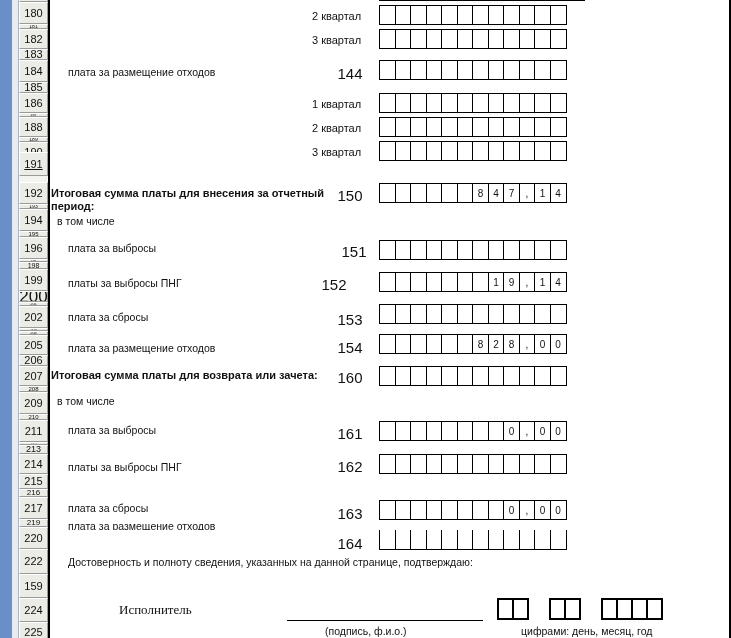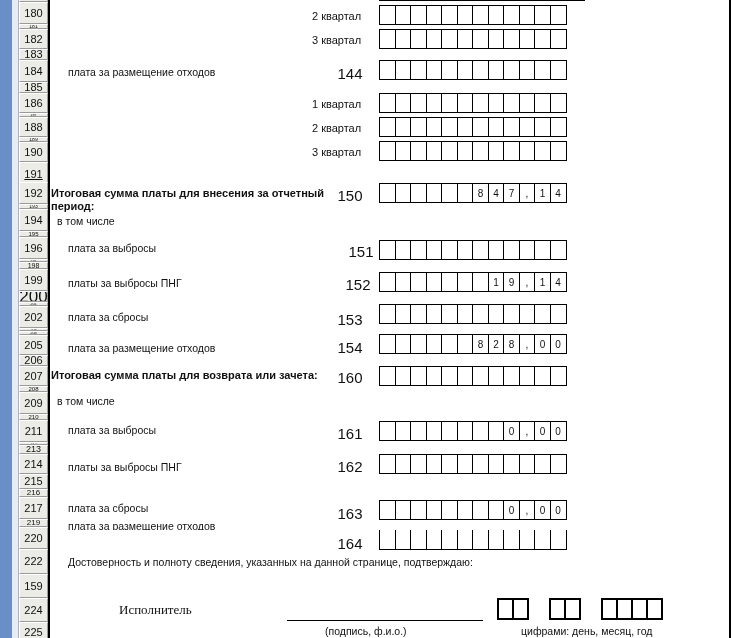--- a/index.html
+++ b/index.html
@@ -39,21 +39,21 @@
     <div class="rh" style="top: 24px; height: 5px; font-size: 5px;">181</div>
     <div class="rh" style="top: 29px; height: 20px;">182</div>
     <div class="rh" style="top: 49px; height: 11px; font-size: 11px;">183</div>
     <div class="rh" style="top: 60px; height: 22px;">184</div>
     <div class="rh" style="top: 82px; height: 11px; font-size: 11px;">185</div>
     <div class="rh" style="top: 93px; height: 20px;">186</div>
     <div class="rh" style="top: 113px; height: 4px; font-size: 4px;">187</div>
     <div class="rh" style="top: 117px; height: 20px;">188</div>
     <div class="rh" style="top: 137px; height: 5px; font-size: 5px;">189</div>
     <div class="rh" style="top: 142px; height: 20px;">190</div>
-    <div class="rh" style="top: 162px; height: 24px; text-decoration: underline;">191</div>
+    <div class="rh" style="top: 152px; height: 24px; text-decoration: underline;">191</div>
     <div class="rh" style="top: 182px; height: 22px;">192</div>
     <div class="rh" style="top: 204px; height: 5px; font-size: 5px;">193</div>
     <div class="rh" style="top: 209px; height: 22px;">194</div>
     <div class="rh" style="top: 231px; height: 6px; font-size: 6px;">195</div>
     <div class="rh" style="top: 237px; height: 22px;">196</div>
     <div class="rh" style="top: 259px; height: 3px; font-size: 4px;">197</div>
     <div class="rh" style="top: 262px; height: 7px; font-size: 7px;">198</div>
     <div class="rh" style="top: 269px; height: 22px;">199</div>
     <div class="rh" style="top: 291px; height: 11px; font-size: 17px;">200</div>
     <div class="rh" style="top: 302px; height: 4px; font-size: 4px;">201</div>
@@ -90,23 +90,23 @@
 <div class="code" style="left:335px;top:65px;">144</div>
 <div class="lbl" style="left:312px;top:98px;">1 квартал</div>
 <div class="lbl" style="left:312px;top:122px;">2 квартал</div>
 <div class="lbl" style="left:312px;top:146px;">3 квартал</div>
 
 <div class="lbl bold" style="left:51px;top:187px;">Итоговая сумма платы для внесения за отчетный</div>
 <div class="lbl bold" style="left:51px;top:200px;">период:</div>
 <div class="code" style="left:335px;top:187px;">150</div>
 <div class="lbl small" style="left:57px;top:215px;">в том числе</div>
 <div class="lbl small" style="left:68px;top:242px;">плата за выбросы</div>
-<div class="code" style="left:346px;top:243px;">151</div>
+<div class="code" style="left:339px;top:243px;">151</div>
 <div class="lbl small" style="left:68px;top:277px;">платы за выбросы ПНГ</div>
-<div class="code" style="left:343px;top:276px;text-align:center;">152</div>
+<div class="code" style="left:319px;top:276px;text-align:center;">152</div>
 <div class="lbl small" style="left:68px;top:311px;">плата за сбросы</div>
 <div class="code" style="left:335px;top:311px;">153</div>
 <div class="lbl small" style="left:68px;top:342px;">плата за размещение отходов</div>
 <div class="code" style="left:335px;top:339px;">154</div>
 <div class="lbl bold" style="left:51px;top:369px;">Итоговая сумма платы для возврата или зачета:</div>
 <div class="code" style="left:335px;top:369px;">160</div>
 <div class="lbl small" style="left:57px;top:395px;">в том числе</div>
 <div class="lbl small" style="left:68px;top:424px;">плата за выбросы</div>
 <div class="code" style="left:335px;top:425px;">161</div>
 <div class="lbl small" style="left:68px;top:461px;">платы за выбросы ПНГ</div>

